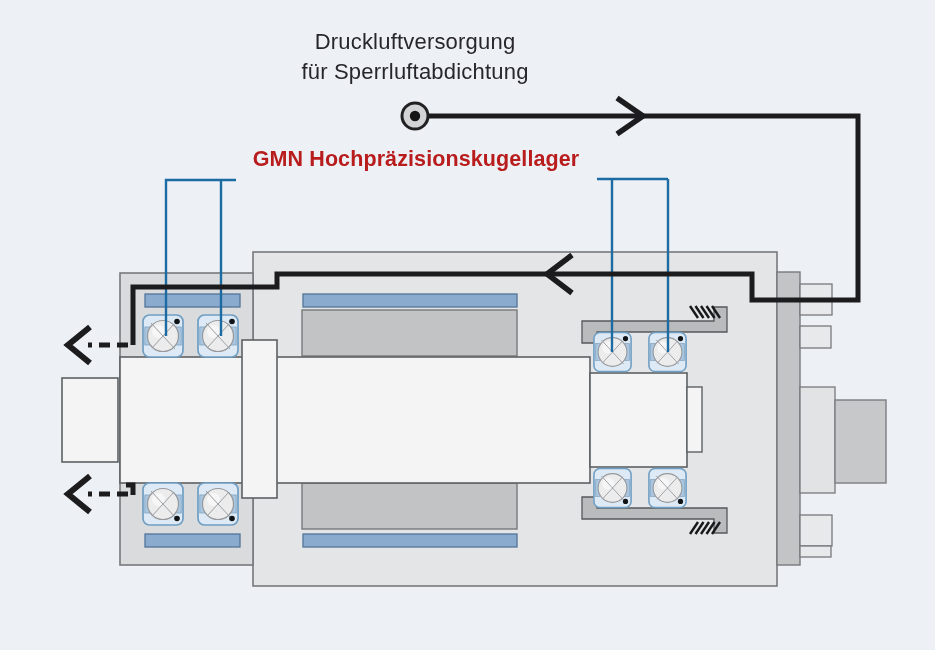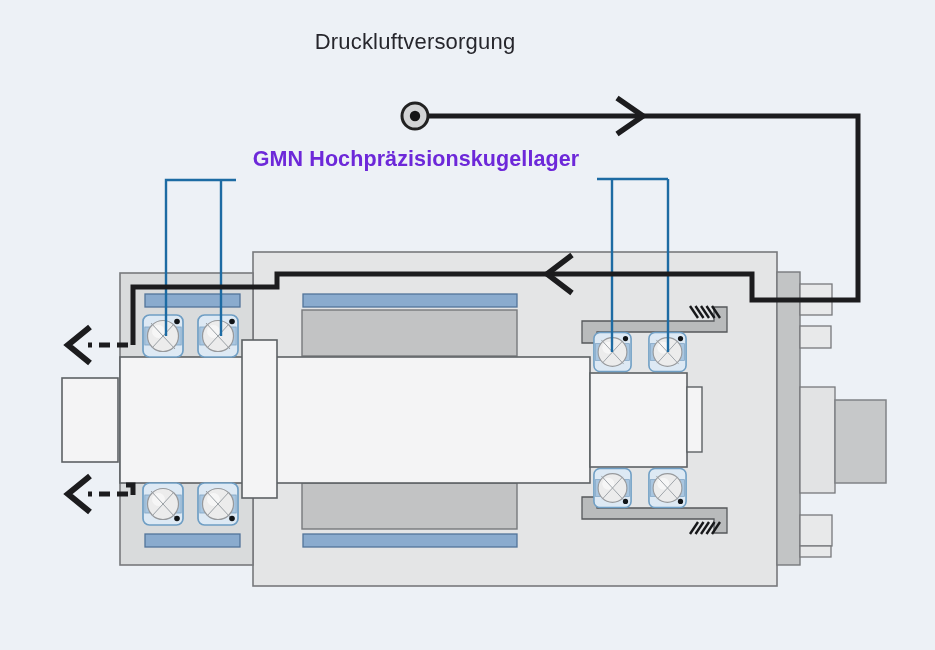--- a/index.html
+++ b/index.html
@@ -12,21 +12,21 @@
   .stage svg{position:absolute;left:0;top:0;}
   .label{position:absolute;text-align:center;}
   .label-air{
     left:135px;top:27px;width:560px;
     font-size:22px;line-height:30px;font-weight:500;
     color:#26262c;letter-spacing:.2px;
   }
   .label-gmn{
     left:136px;top:144px;width:560px;
     font-size:21.5px;line-height:31px;font-weight:600;
-    color:#6d28d9;letter-spacing:.1px;text-align:center;
+    color:#b91c1c;letter-spacing:.1px;text-align:center;
   }
 </style>
 </head>
 <body>
 
 <div class="stage">
 
   <svg width="935" height="650" viewBox="0 0 935 650">
     <defs>
 
@@ -143,19 +143,20 @@
       <path d="M128,345 L88,345" stroke="#1c1c1e" stroke-width="5" stroke-dasharray="11 7" fill="none"></path>
       <path d="M90,327 L68,345 L90,363" fill="none" stroke="#1c1c1e" stroke-width="6"></path>
       <path d="M126,485 L133,485 L133,495" fill="none" stroke="#1c1c1e" stroke-width="5"></path>
       <path d="M128,494 L88,494" stroke="#1c1c1e" stroke-width="5" stroke-dasharray="11 7" fill="none"></path>
       <path d="M90,476 L68,494 L90,512" fill="none" stroke="#1c1c1e" stroke-width="6"></path>
     </g>
   </svg>
 
   <div class="label label-air">
     <div>Druckluftversorgung</div>
+    <div>für Sperrluftabdichtung</div>
   </div>
 
   <div class="label label-gmn">
     <div>GMN Hochpräzisionskugellager</div>
   </div>
 
 </div>
 
 </body></html>

